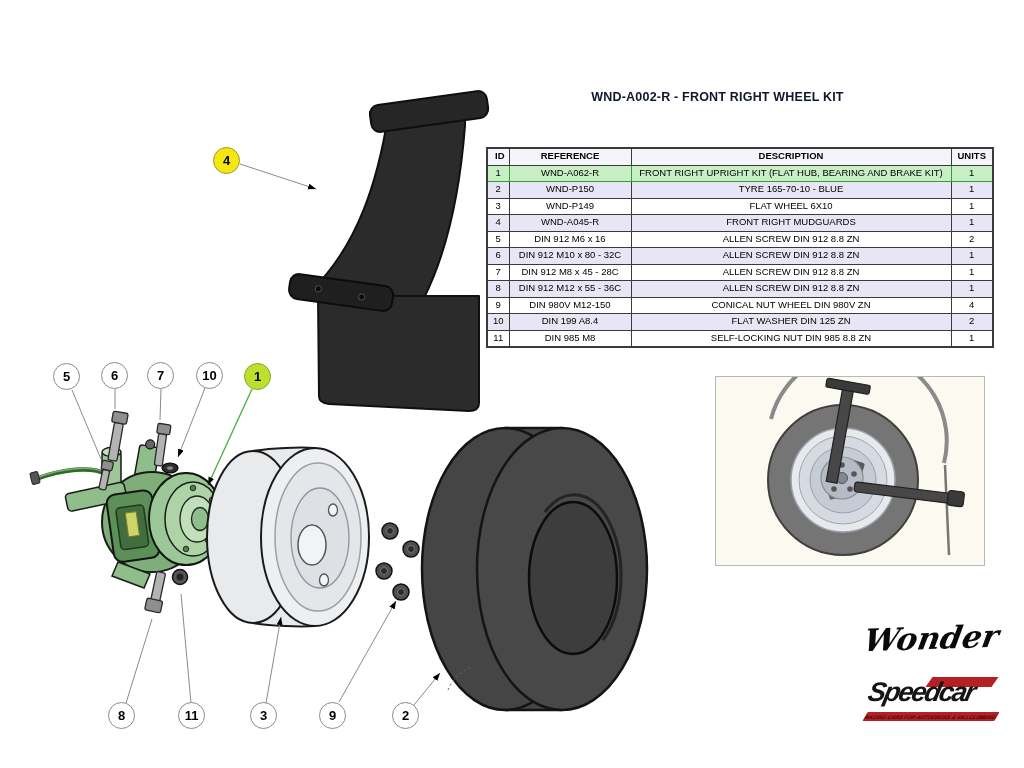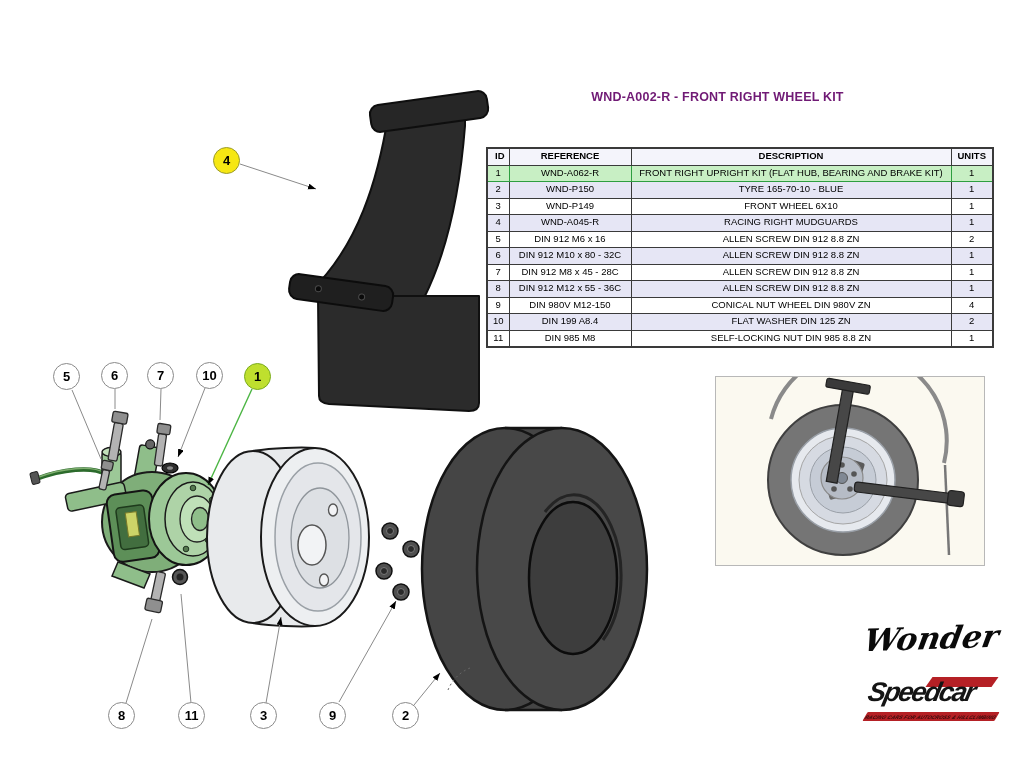--- a/index.html
+++ b/index.html
@@ -1,21 +1,21 @@
 <!DOCTYPE html>
 <html style="--row_highlight: #c8efc4; --row_alt: #e6e6f5; --row_header: #f4f4fb; --table_border: #3a3a3a; --callout_yellow: #f6e713; --callout_green: #bfdf2e; --leader_green: #4bb543; --accent_red: #b52025; --mudguard_black: #2b2b2b; --upright_green: #8fbe8a; --tyre_dark: #474747; --rim_gray: #e9ebee;"><head>
 <meta charset="utf-8">
 <style>
   html,body{margin:0;padding:0;background:#fff;}
   body{font-family:"Liberation Sans", sans-serif; color:#111;}
   #canvas{position:relative;width:1024px;height:768px;background:#fff;overflow:hidden;}
 
   
   .doc-title{position:absolute;left:460px;top:90px;width:515px;text-align:center;
-    font-size:12.5px;font-weight:bold;letter-spacing:.2px;color:#701a75;}
+    font-size:12.5px;font-weight:bold;letter-spacing:.2px;color:#0f172a;}
 
   
   .bom-wrap{position:absolute;left:486px;top:147px;width:506px;}
   table.bom{border-collapse:collapse;table-layout:fixed;width:506px;
     border:2px solid var(--table_border,#3a3a3a);font-size:9.5px;}
   table.bom td, table.bom th{border:1px solid var(--table_border,#3a3a3a);
     padding:1px 4px;height:13.5px;line-height:1.15;overflow:hidden;white-space:nowrap;
     font-weight:normal;text-align:center;color:#000;}
   table.bom th{background:var(--row_header,#f4f4fb);font-weight:bold;}
   table.bom .c-id{text-align:center;}
@@ -254,27 +254,27 @@
           </tr>
         <tr class="row-b">
             <td class="c-id">2</td>
             <td>WND-P150</td>
             <td>TYRE 165-70-10 - BLUE</td>
             <td>1</td>
           </tr>
         <tr class="row-a">
             <td class="c-id">3</td>
             <td>WND-P149</td>
-            <td>FRONT WHEEL 6X10</td>
+            <td>FLAT WHEEL 6X10</td>
             <td>1</td>
           </tr>
         <tr class="row-b">
             <td class="c-id">4</td>
             <td>WND-A045-R</td>
-            <td>RACING RIGHT MUDGUARDS</td>
+            <td>FRONT RIGHT MUDGUARDS</td>
             <td>1</td>
           </tr>
         <tr class="row-a">
             <td class="c-id">5</td>
             <td>DIN 912 M6 x 16</td>
             <td>ALLEN SCREW DIN 912 8.8 ZN</td>
             <td>2</td>
           </tr>
         <tr class="row-b">
             <td class="c-id">6</td>

